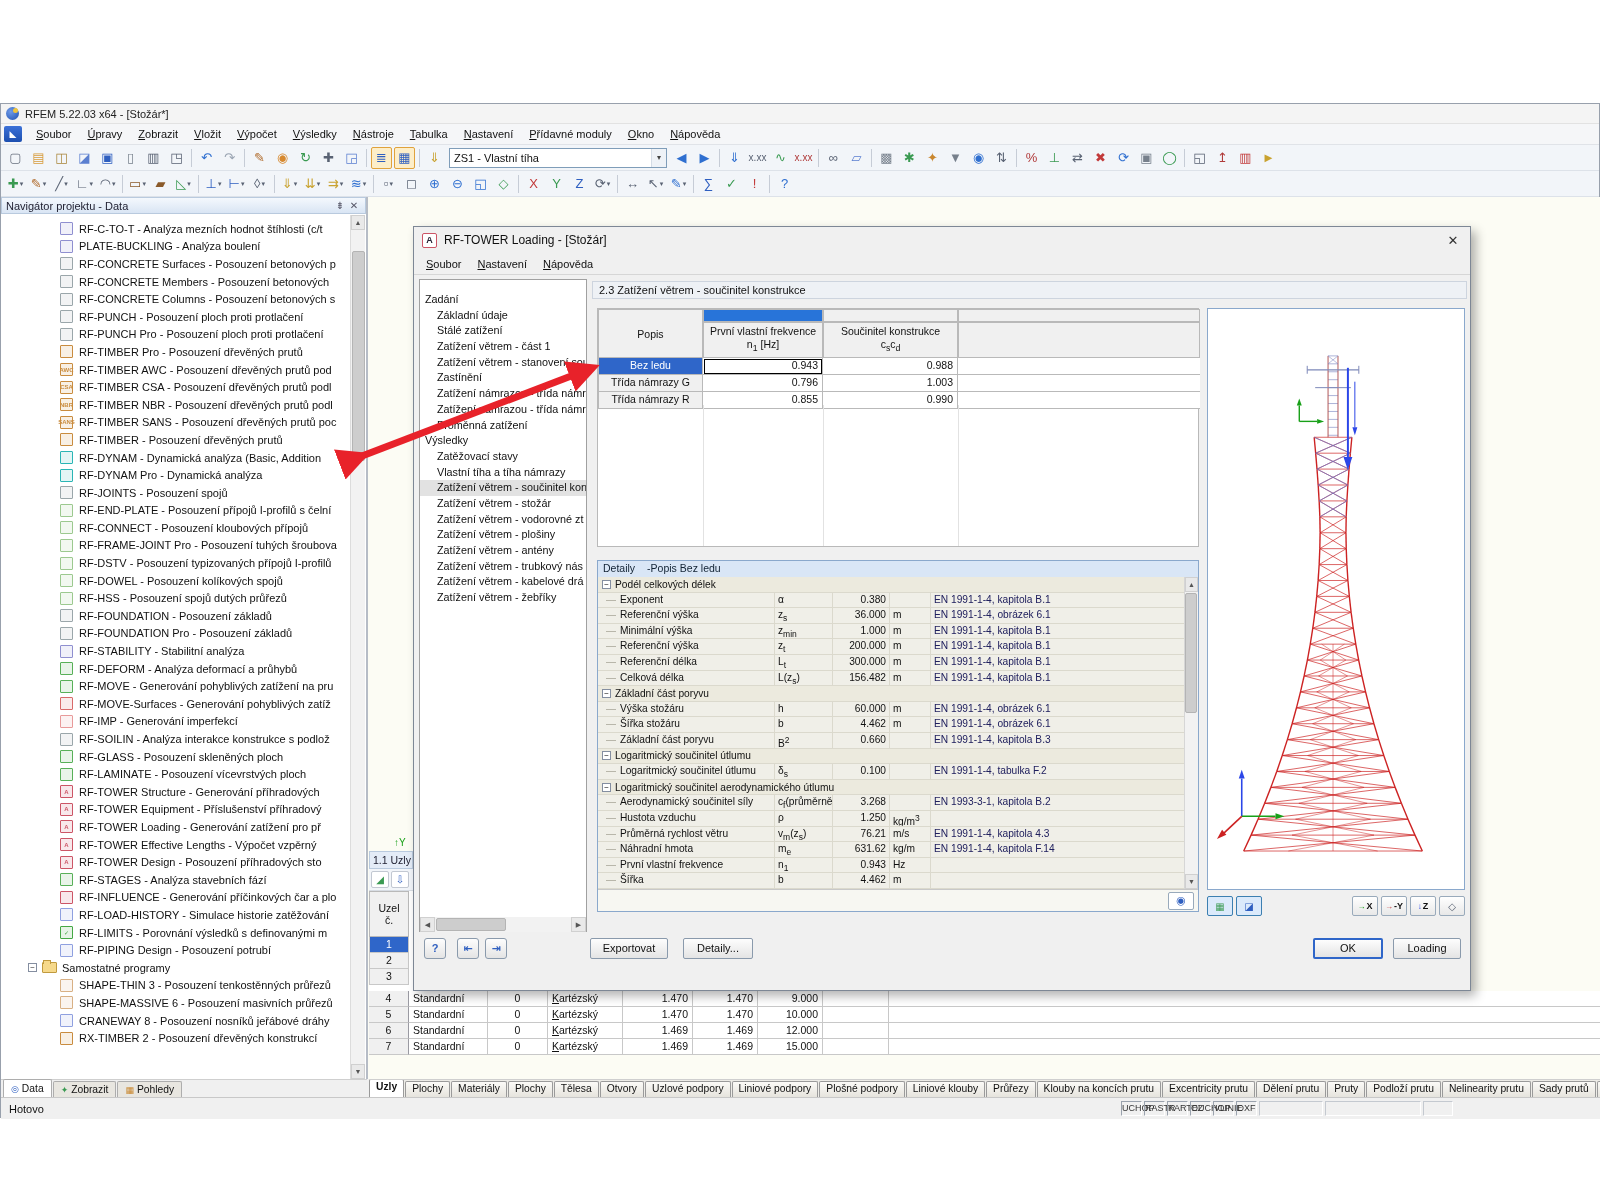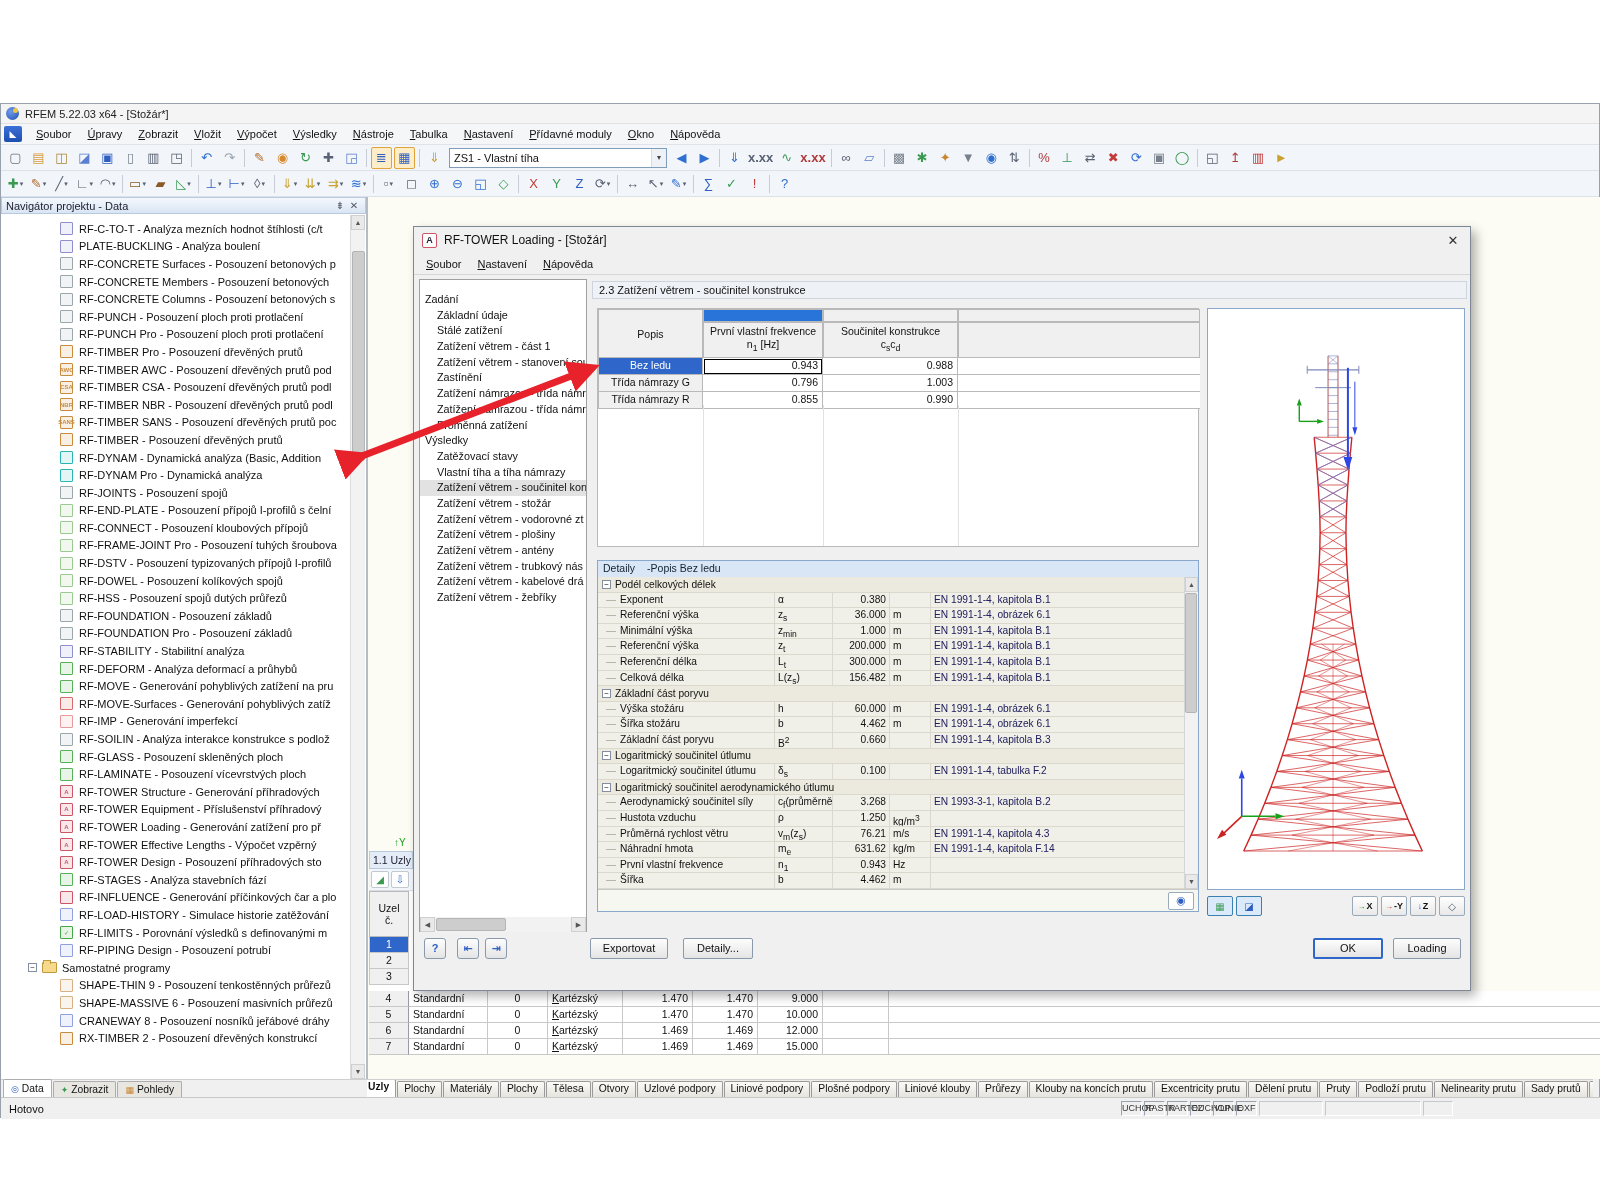--- a/index.html
+++ b/index.html
@@ -18,21 +18,21 @@
 .menu-appico{width:18px;height:16px;background:linear-gradient(#3c71d8,#1d4fb0);margin:0 6px 0 3px;border-radius:2px;
              color:#fff;font-size:9px;display:flex;align-items:center;justify-content:center}
 .menu-item{padding:2px 8px;cursor:default}
 .tb{position:absolute;left:0;width:100%;height:26px;background:#f2f5f9;border-bottom:1px solid #dde2e9;
     display:flex;align-items:center;padding-left:3px}
 #tb1{top:41px}#tb2{top:67px}
 .tb-btn{display:inline-flex;align-items:center;justify-content:center;min-width:21px;height:22px;margin:0 1px;
         border:1px solid transparent;border-radius:2px;font-size:13px;cursor:default}
 .tb-btn.pressed{background:#fdeec9;border-color:#e0a23c}
 .tb-glyph{line-height:1}
-.tb-glyph.txt{font-size:13px;font-weight:bold;letter-spacing:0}
+.tb-glyph.txt{font-size:10px;font-weight:normal;letter-spacing:0}
 .tb-dd{font-size:7px;color:#596273;margin-left:1px}
 .tb-sep{width:1px;height:18px;background:#c6ccd6;margin:0 3px;display:inline-block;flex:0 0 1px}
 .combo{display:inline-flex;align-items:center;width:218px;height:20px;background:#fff;border:1px solid #7f9db9;
        margin:0 3px;padding-left:4px}
 .combo-text{flex:1;font-size:11px;white-space:nowrap;overflow:hidden}
 .combo-arrow{width:15px;height:18px;display:flex;align-items:center;justify-content:center;font-size:8px;color:#444;
              border-left:1px solid #d4dce6;background:#eef2f7}
 
 
 #client{position:absolute;left:366px;top:93px;width:1234px;height:882px;background:#fcfcf4;border-left:1px solid #b6bcc6}
@@ -51,21 +51,21 @@
 #dock-rows{position:absolute;left:368px;top:887px;width:1232px;z-index:5}
 .dockrow{display:flex;height:16px}
 .dkc{border-right:1px solid #c8c8c8;border-bottom:1px solid #c8c8c8;background:#fff;font-size:10.5px;
      line-height:14px;padding:0 4px;white-space:nowrap;overflow:hidden}
 .dkc.num{width:40px;background:#f0f0f0;text-align:center;border-right:1px solid #9a9aa2;padding:0}
 .dkc.c1{width:79px}.dkc.c2{width:60px;text-align:center}.dkc.c3{width:75px}
 .dkc.v{width:70px;text-align:right}.dkc.v2{width:65px;text-align:right}.dkc.v3{width:65px;text-align:right}
 .dkc.e1{width:66px}.dkc.rest{flex:1;border-right:none}
 
 
-#tabstrip{position:absolute;left:360px;top:975px;width:1232px;height:18px;background:#edece7;
+#tabstrip{position:absolute;left:368px;top:975px;width:1232px;height:18px;background:#edece7;
           border-top:1px solid #cfcfcf;display:flex;align-items:flex-end;overflow:hidden;z-index:5}
 .mtab{height:16px;line-height:14px;font-size:10.3px;padding:0 6px;margin-right:1px;border:1px solid #9a9a9a;
       border-bottom:none;border-radius:2px 2px 0 0;background:linear-gradient(#fbfaf7,#e6e4dd);white-space:nowrap}
 .mtab.active{background:#fff;height:18px;font-weight:bold}
 #statusbar{position:absolute;left:0;top:993px;width:1600px;height:22px;background:#f0f0f0;border-top:1px solid #c8c8c8;
            display:flex;align-items:center;z-index:6}
 #status-left{padding-left:8px;flex:0 0 1120px}
 .sbox{width:21px;height:15px;margin-right:2px;border:1px solid;border-color:#9aa2ad #fff #fff #9aa2ad;
       text-align:center;font-size:9px;line-height:13px;color:#333}
 .sbox.empty{border-color:#c4c9d0 #fff #fff #c4c9d0}
@@ -753,21 +753,21 @@
           <span class="mod-icon" style="border-color: rgb(143, 160, 224); color: rgb(143, 160, 224); background: rgba(143, 160, 224, 0.133);"></span>
           <span class="tree-label">RF-PIPING Design - Posouzení potrubí</span>
         </div>
         <div class="tree-row folder">
           <span class="expand-box">−</span>
           <span class="folder-icon"></span>
           <span class="tree-label">Samostatné programy</span>
         </div>
         <div class="tree-row">
           <span class="mod-icon" style="border-color: rgb(216, 176, 132); color: rgb(216, 176, 132); background: rgba(216, 176, 132, 0.133);"></span>
-          <span class="tree-label">SHAPE-THIN 9 - Posouzení tenkostěnných průřezů</span>
+          <span class="tree-label">SHAPE-THIN 3 - Posouzení tenkostěnných průřezů</span>
         </div>
         <div class="tree-row">
           <span class="mod-icon" style="border-color: rgb(216, 176, 132); color: rgb(216, 176, 132); background: rgba(216, 176, 132, 0.133);"></span>
           <span class="tree-label">SHAPE-MASSIVE 6 - Posouzení masivních průřezů</span>
         </div>
         <div class="tree-row">
           <span class="mod-icon" style="border-color: rgb(143, 160, 224); color: rgb(143, 160, 224); background: rgba(143, 160, 224, 0.133);"></span>
           <span class="tree-label">CRANEWAY 8 - Posouzení nosníků jeřábové dráhy</span>
         </div>
         <div class="tree-row">

